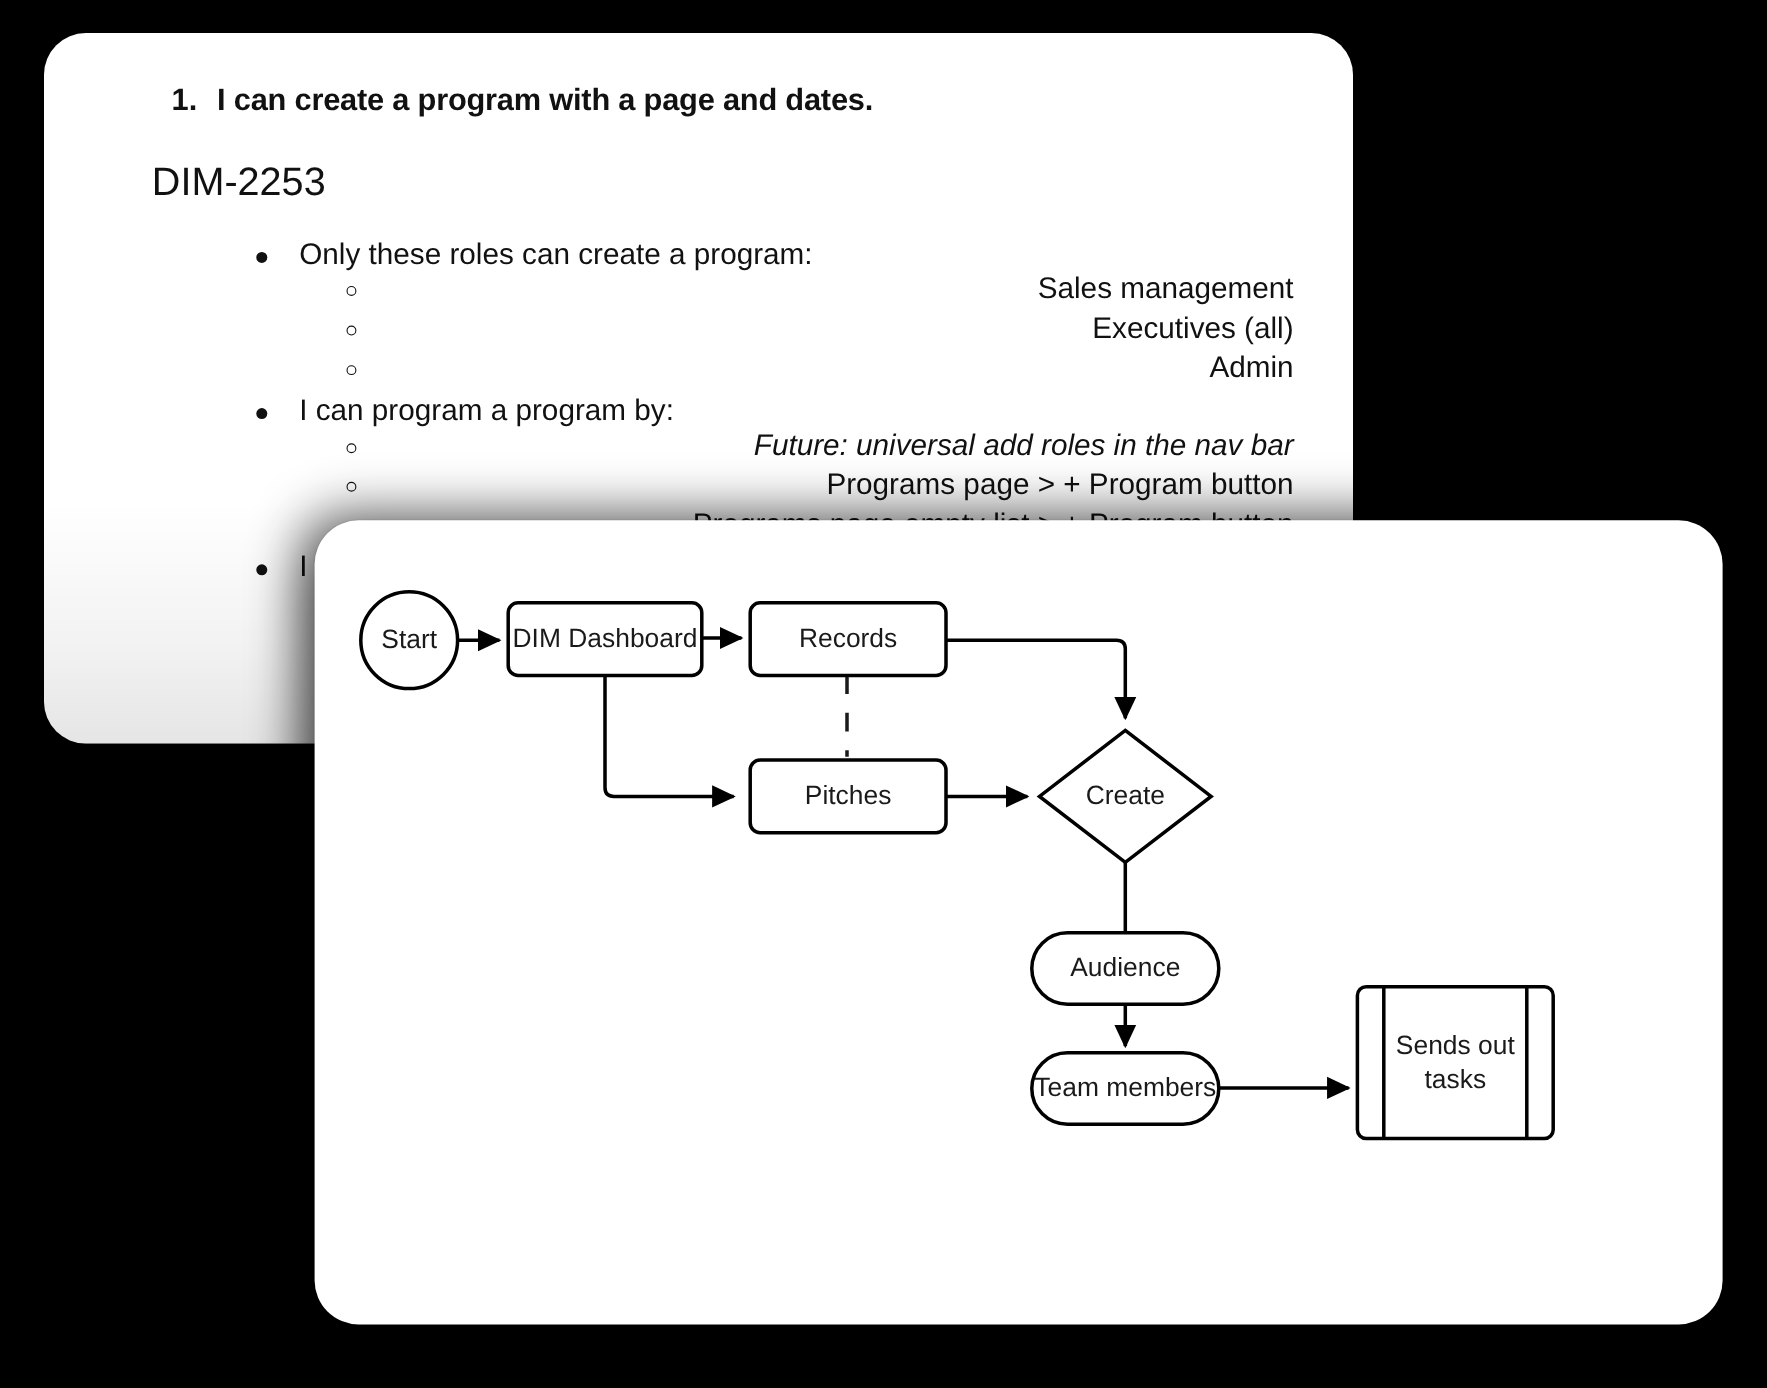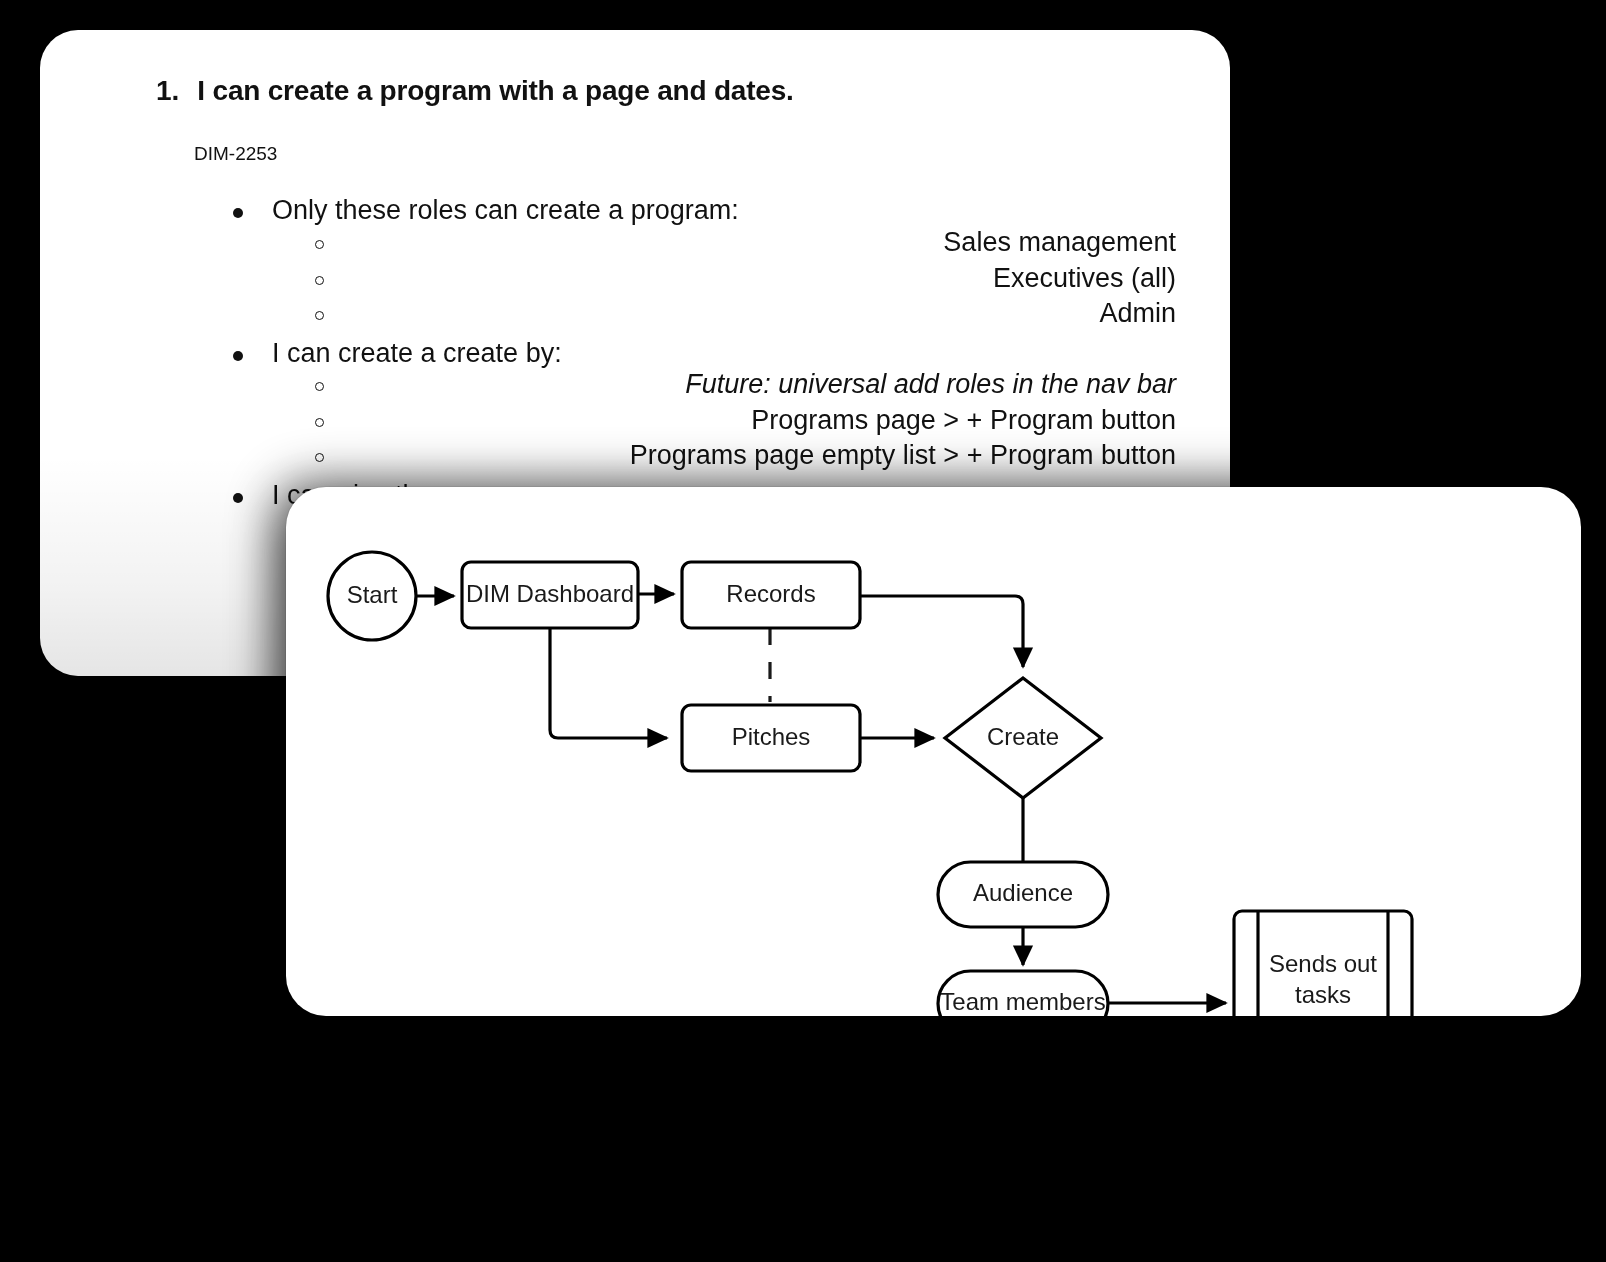--- a/index.html
+++ b/index.html
@@ -31,31 +31,30 @@
     border-radius: 38px;
     box-shadow:
       0 0 0 1px rgba(0,0,0,0.06),
       0 14px 40px rgba(0,0,0,0.55),
       0 2px 10px rgba(0,0,0,0.4);
     overflow: hidden;
     z-index: 1;
   }
   #diagram-card {
     left: 286px;
-    top: 487px;
+    top: 473px;
     width: 1280px;
-    height: 529px;
+    height: 731px;
     border-radius: 40px;
     box-shadow:
       0 0 0 1px rgba(0,0,0,0.06),
       -14px -10px 46px rgba(0,0,0,0.45),
       0 18px 48px rgba(0,0,0,0.6);
     overflow: hidden;
     z-index: 2;
-    padding-left: 15px;
   }
 
   
   .doc-body {
     position: absolute;
     left: 0;
     top: 0;
     width: 100%;
     padding: 44px 54px 0 54px;
     box-sizing: border-box;
@@ -74,23 +73,23 @@
     font-size: 28px;
     line-height: 1.2;
   }
   .doc-heading {
     font-weight: bold;
     font-size: 28px;
     line-height: 1.2;
     letter-spacing: -0.2px;
   }
   .doc-ticket {
-    margin-left: 100px;
+    margin-left: 44px;
     margin-top: 35px;
-    font-size: 19px;
+    font-size: 36px;
     line-height: 1.2;
   }
   ul.lvl1 {
     list-style: none;
     margin: 30px 0 0 0;
     padding: 0 0 0 136px;
   }
   ul.lvl2 {
     list-style: none;
     margin: 0;
@@ -207,21 +206,21 @@
             </li>
             <li>
               <span class="bullet"></span>
               <span class="btxt">Admin</span>
             </li>
           </ul>
         </li>
 
         <li>
           <span class="bullet"></span>
-          <span class="btxt">I can create a create by:</span>
+          <span class="btxt">I can program a program by:</span>
           <ul class="lvl2">
             <li>
               <span class="bullet"></span>
               <span class="btxt italic">Future: universal add roles in the nav bar</span>
             </li>
             <li>
               <span class="bullet"></span>
               <span class="btxt">Programs page &gt; + Program button</span>
             </li>
             <li>

